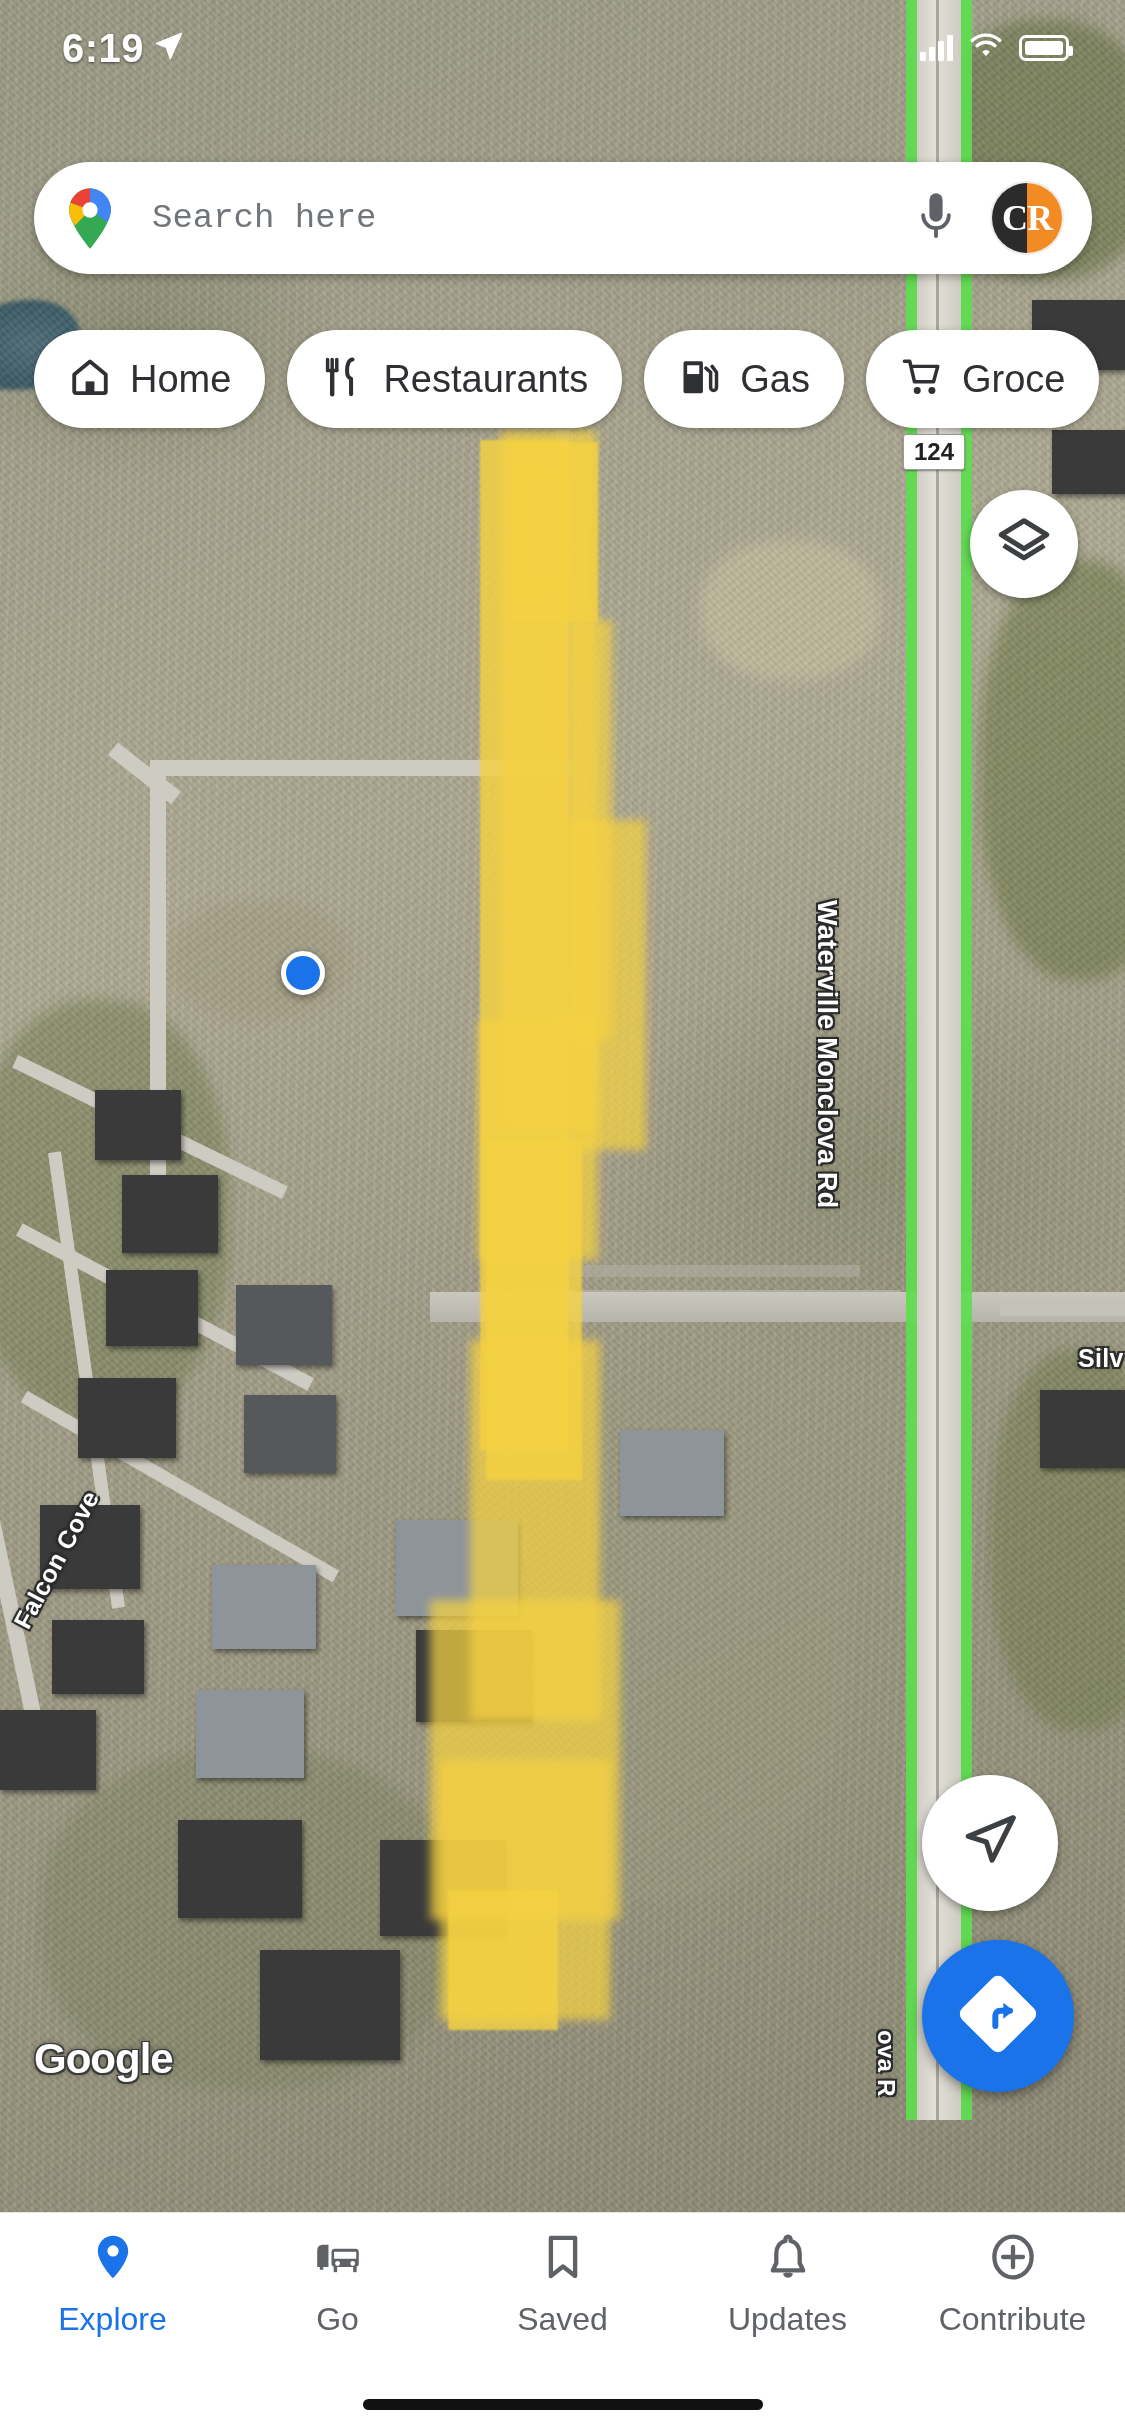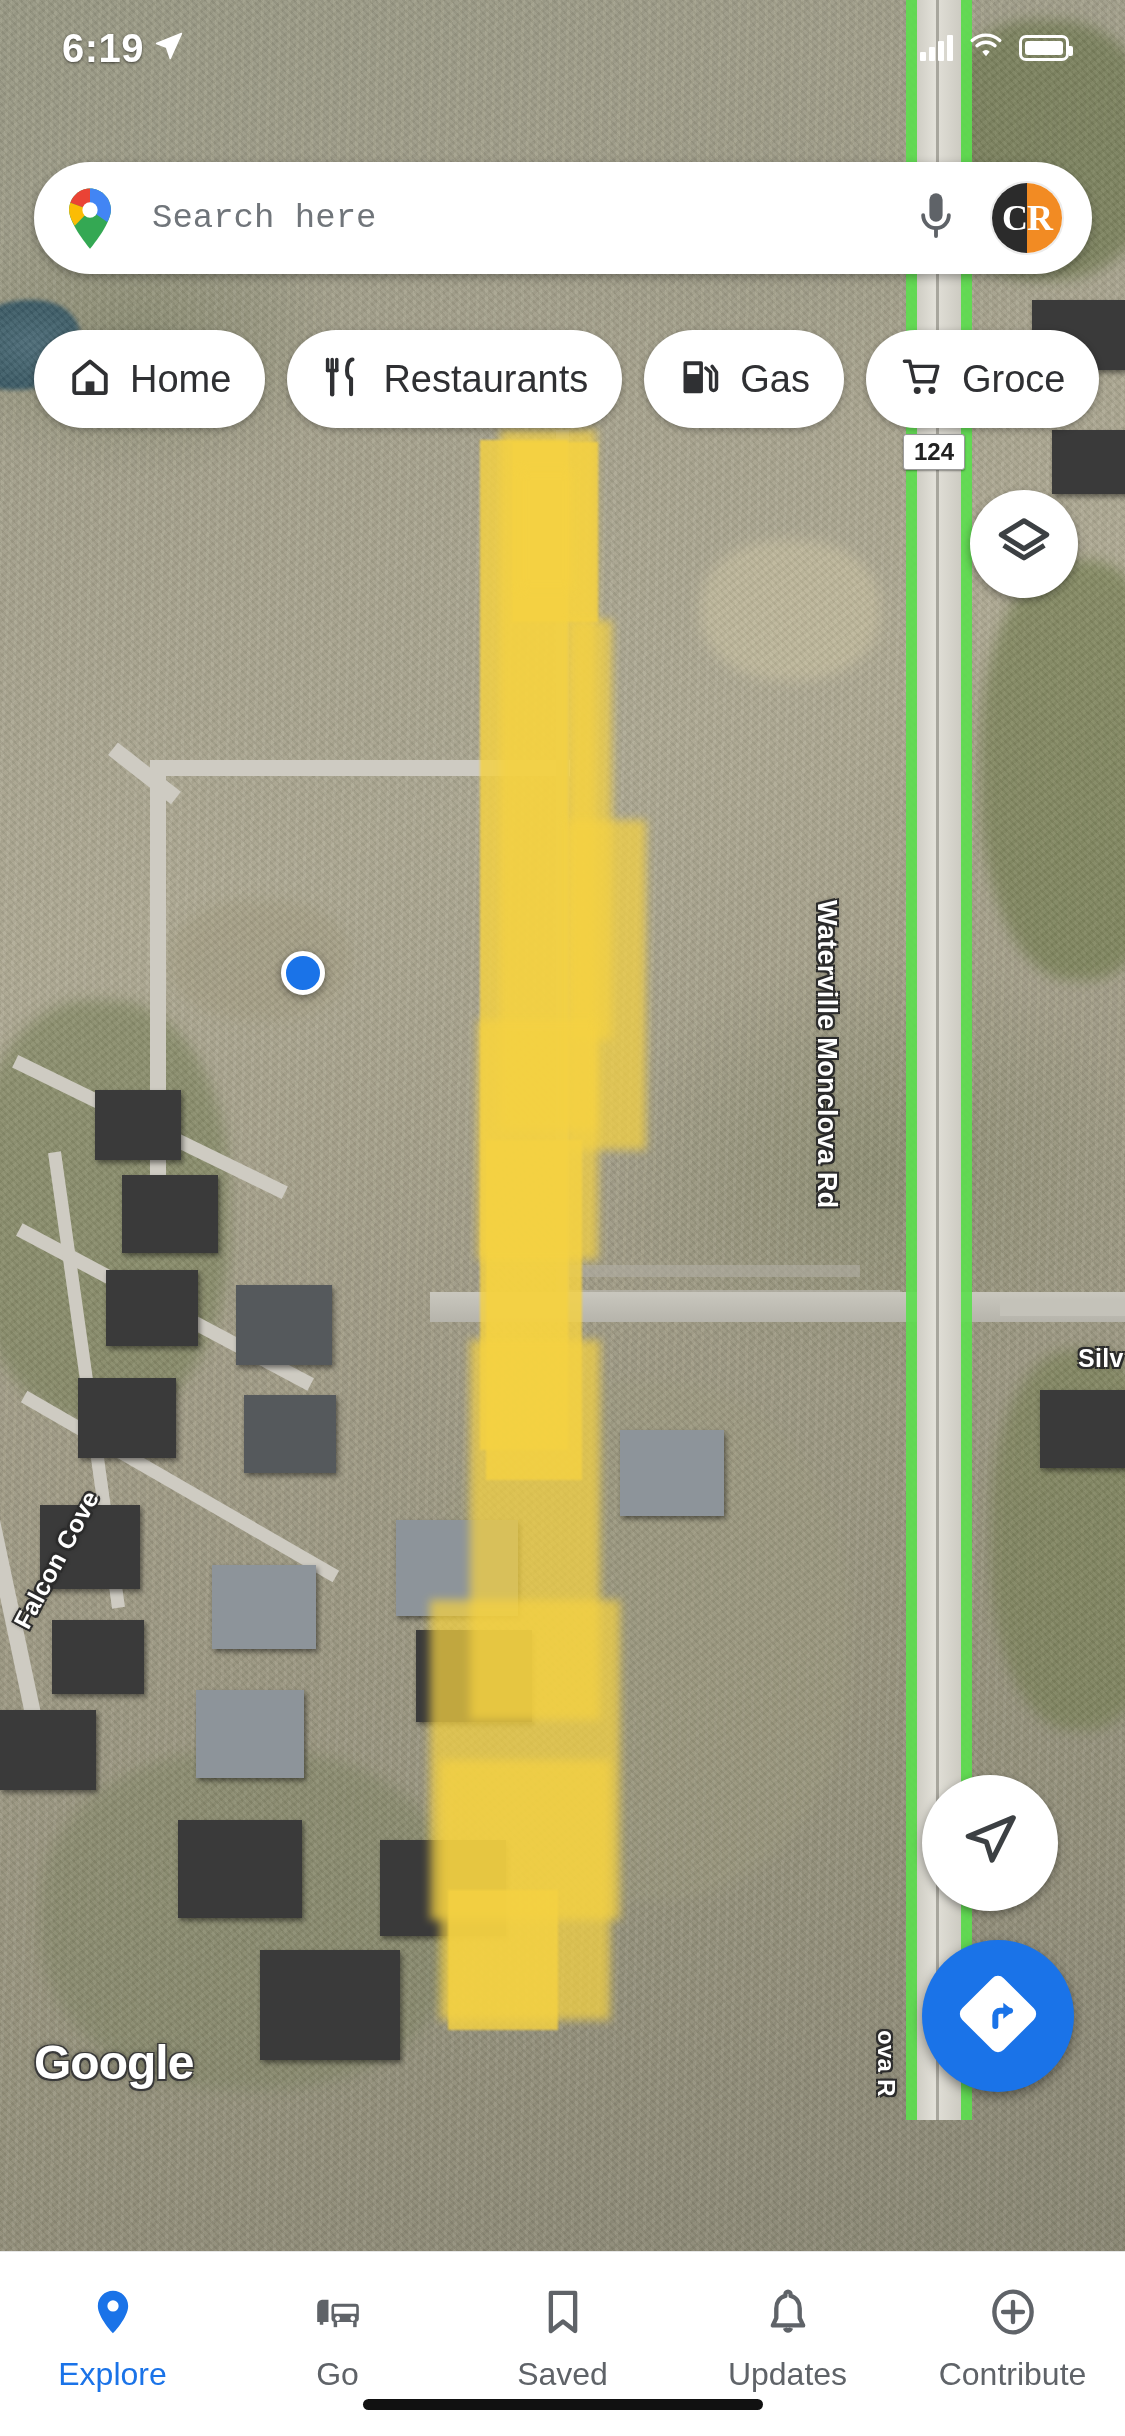--- a/index.html
+++ b/index.html
@@ -105,21 +105,21 @@
   
   #blue-dot {
     position:absolute; left:281px; top:951px; width:44px; height:44px;
     background:#1a73e8; border:5px solid #fff; border-radius:50%;
     box-shadow:0 2px 8px rgba(0,0,0,.45);
   }
 
   
   #gwatermark {
     position:absolute; left:34px; top:2035px;
-    font-size:48px; font-weight:700; color:#fff; letter-spacing:-1px;
+    font-size:42px; font-weight:700; color:#fff; letter-spacing:-1px;
     font-family:"Liberation Sans", sans-serif;
     text-shadow:-1.5px -1.5px 0 #3a3a3a,1.5px -1.5px 0 #3a3a3a,-1.5px 1.5px 0 #3a3a3a,1.5px 1.5px 0 #3a3a3a, 0 0 6px rgba(0,0,0,.6);
   }
 
   
   #statusbar {
     position:absolute; left:0; top:0; width:1125px; height:96px;
     display:flex; align-items:center; justify-content:space-between;
     padding:0 56px 0 62px; z-index:40; color:#fff;
   }
@@ -177,23 +177,23 @@
   }
   #layers-fab { left:970px; top:490px; width:108px; height:108px; }
   #mylocation-fab { left:922px; top:1775px; width:136px; height:136px; }
   #directions-fab {
     left:922px; top:1940px; width:152px; height:152px;
     background:#1a73e8; box-shadow:0 4px 12px rgba(0,0,0,.42);
   }
 
   
   #bottomnav {
-    position:absolute; left:0; bottom:0; width:1125px; height:185px;
+    position:absolute; left:0; bottom:0; width:1125px; height:224px;
     background:#fff; z-index:50; display:flex; align-items:flex-start;
-    padding-top:34px; border-top:1px solid #e6e6e6;
+    padding-top:18px; border-top:1px solid #e6e6e6;
   }
   .navitem { flex:1; display:flex; flex-direction:column; align-items:center; gap:14px; }
   .navitem .navlabel { font-size:32px; color:#5f6368; }
   .navitem.active .navlabel { color:#1a73e8; }
   #homebar {
     position:absolute; left:50%; transform:translateX(-50%); bottom:26px;
     width:400px; height:11px; background:#111; border-radius:6px; z-index:60;
   }
 </style>
 </head>

